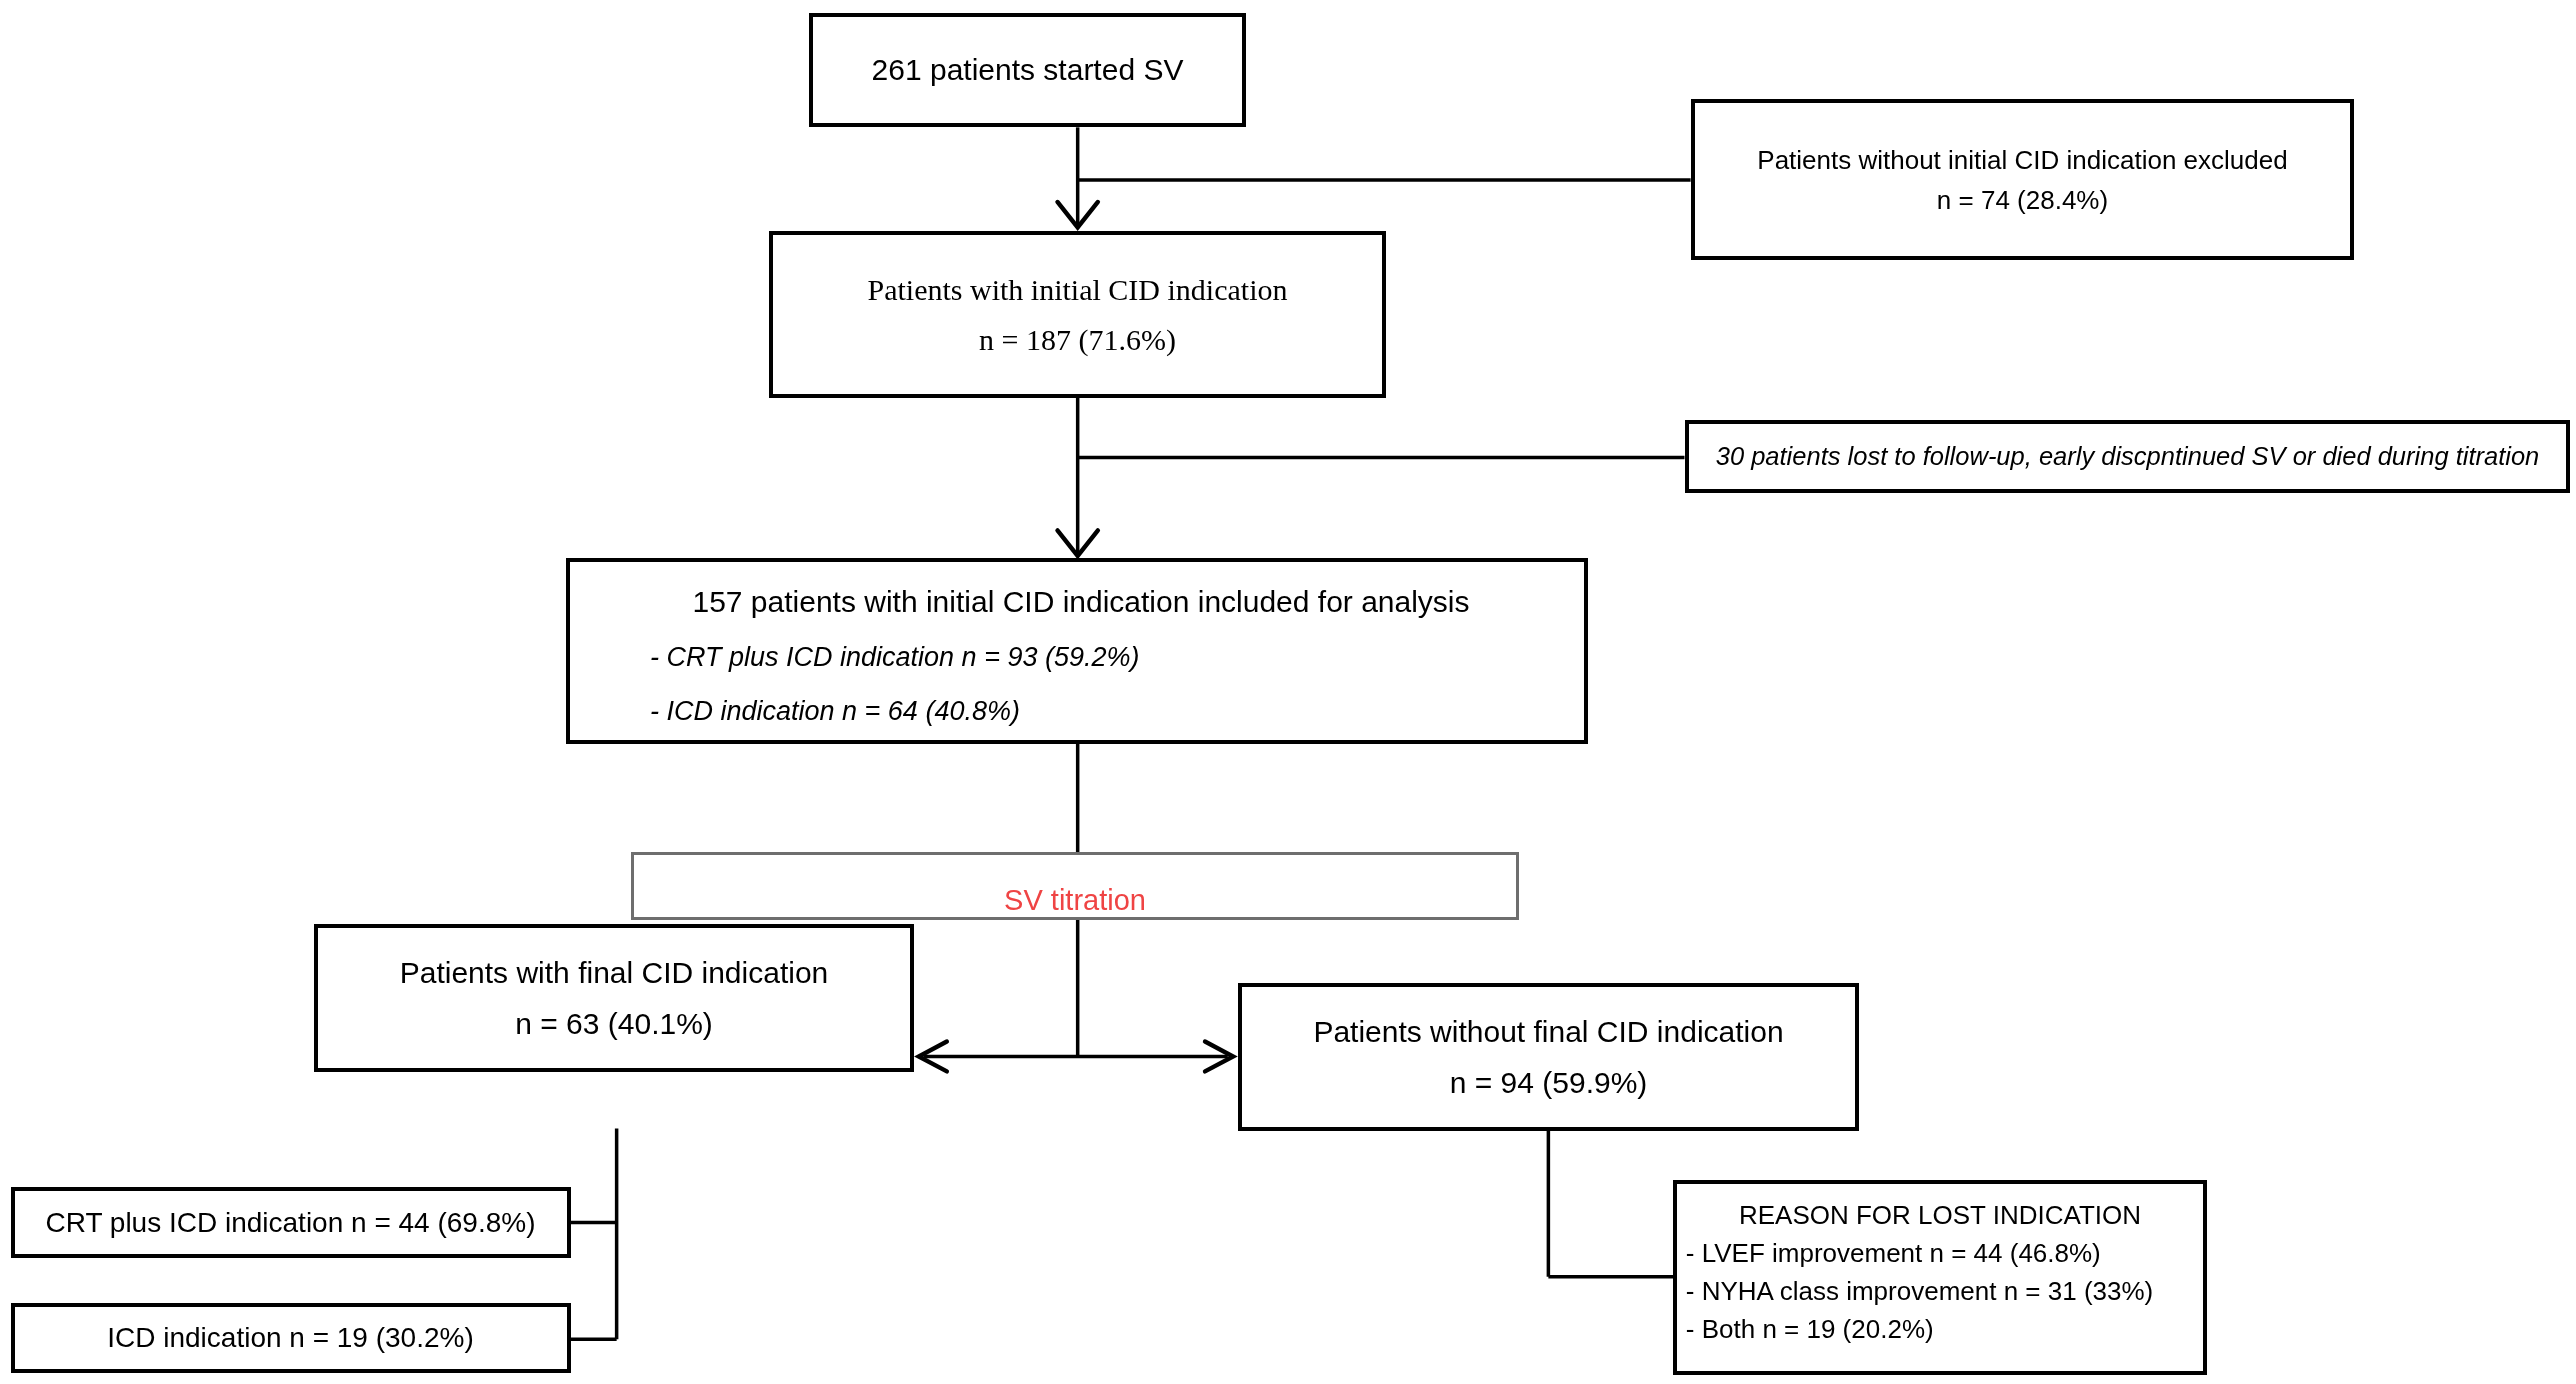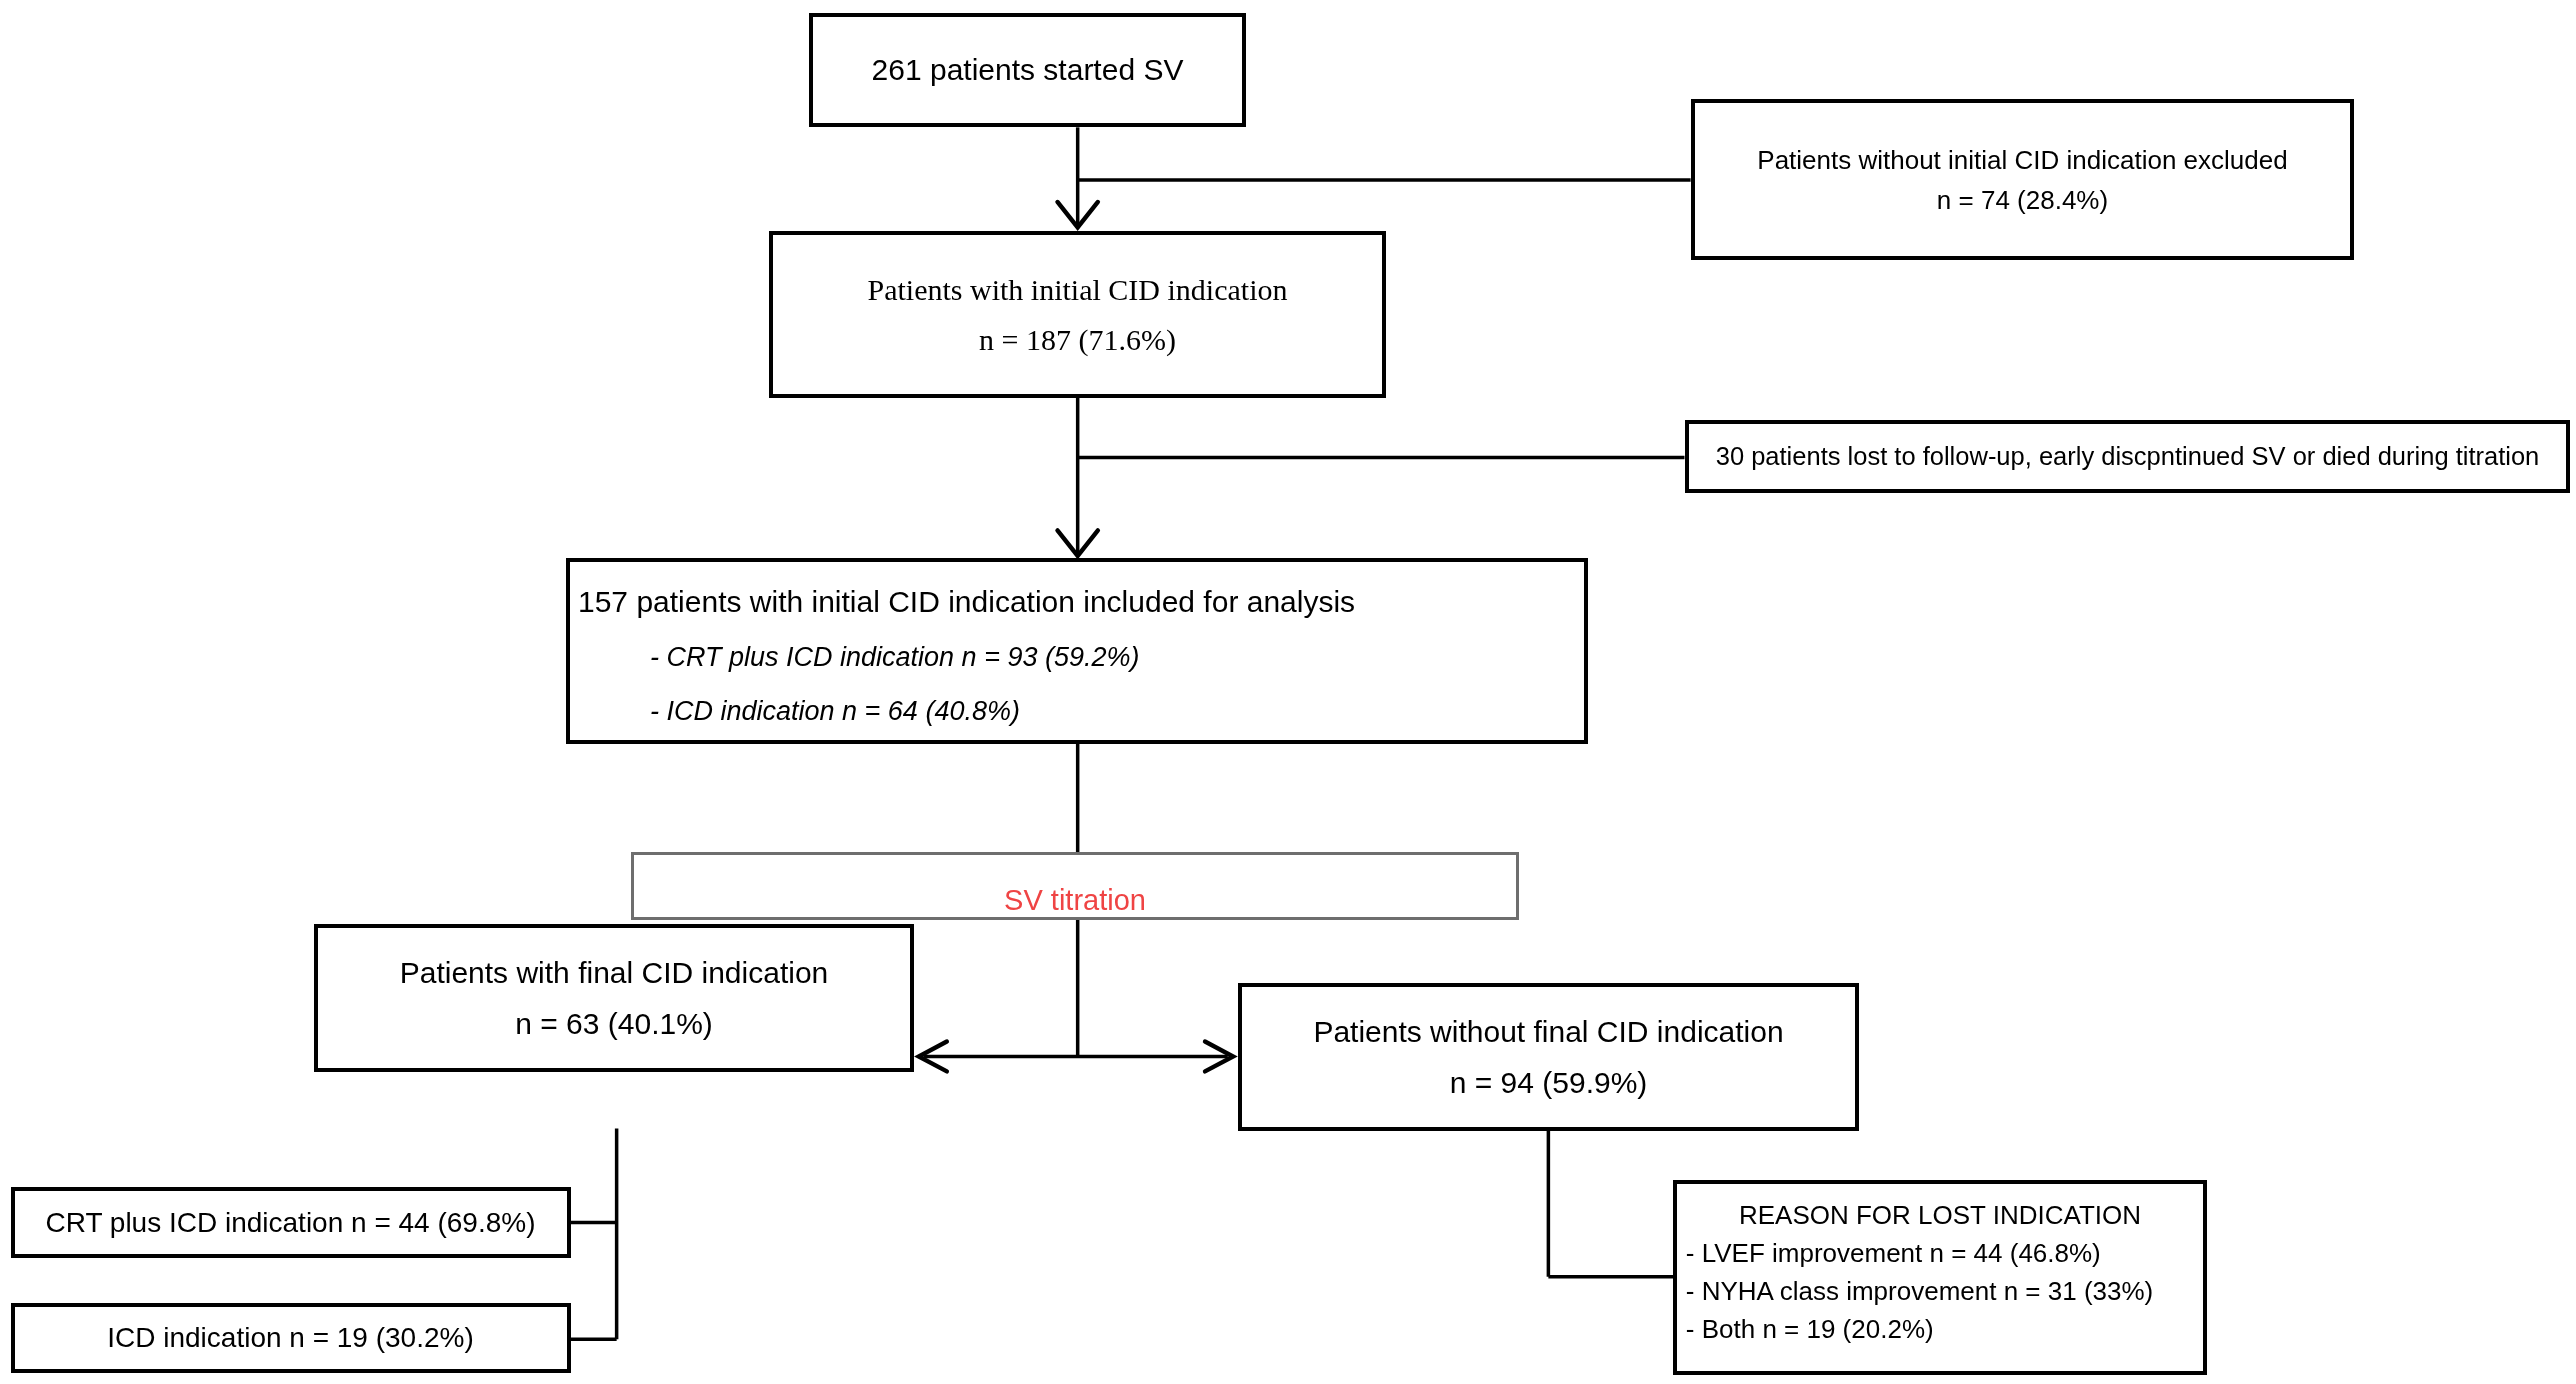--- a/index.html
+++ b/index.html
@@ -31,24 +31,24 @@
     flex-direction: column;
     align-items: center;
     justify-content: center;
     text-align: center;
   }
   .box .line { white-space: nowrap; }
 
   .box-started       { left: 809px;  top: 13px;   width: 437px;  height: 114px; font-size: 30px; }
   .box-excluded      { left: 1691px; top: 99px;  width: 663px;  height: 161px; font-size: 26px; line-height: 40px; }
   .box-initial       { left: 769px;  top: 231px;  width: 617px;  height: 167px; font-size: 30px; line-height: 50px; font-family: Liberation Serif, serif; }
-  .box-lost          { left: 1685px; top: 420px;  width: 885px; height: 73px;  font-size: 25.5px; }
+  .box-lost          { left: 1685px; top: 420px;  width: 885px; height: 73px;  font-size: 25.5px; font-style: italic; }
   .box-analysis      { left: 566px;  top: 558px;  width: 1022px; height: 186px; font-size: 30px;
                        justify-content: flex-start; align-items: stretch; padding-top: 23px; text-align: left; }
-  .box-analysis .analysis-title { white-space: nowrap; padding-left: 8px; }
+  .box-analysis .analysis-title { text-align: center; white-space: nowrap; padding-left: 8px; }
   .box-analysis .analysis-bullets { margin-top: 10.5px; margin-left: 80px; font-style: italic; font-size: 27px; line-height: 54px; }
   .box-titration     { left: 631px;  top: 852px;  width: 888px; height: 68px;  font-size: 29px;
                        border: 3.5px solid #6e6e6e; color: #ef4444; justify-content: flex-end; }
   .box-final-with    { left: 314px;  top: 924px; width: 600px;  height: 148px; font-size: 30px; line-height: 51px; }
   .box-final-without { left: 1238px; top: 983px; width: 621px;  height: 148px; font-size: 30px; line-height: 51px; }
   .box-crt           { left: 10.5px;   top: 1187px; width: 560px;  height: 71px;  font-size: 28px; }
   .box-icd           { left: 10.5px;   top: 1303px; width: 560px;  height: 70px;  font-size: 28px; }
   .box-reason        { left: 1673px; top: 1180px; width: 534px;  height: 195px; font-size: 26px; line-height: 38px;
                        justify-content: flex-start; align-items: stretch; padding-top: 12px; text-align: left; }
   .box-reason .reason-title { text-align: center; white-space: nowrap; }

